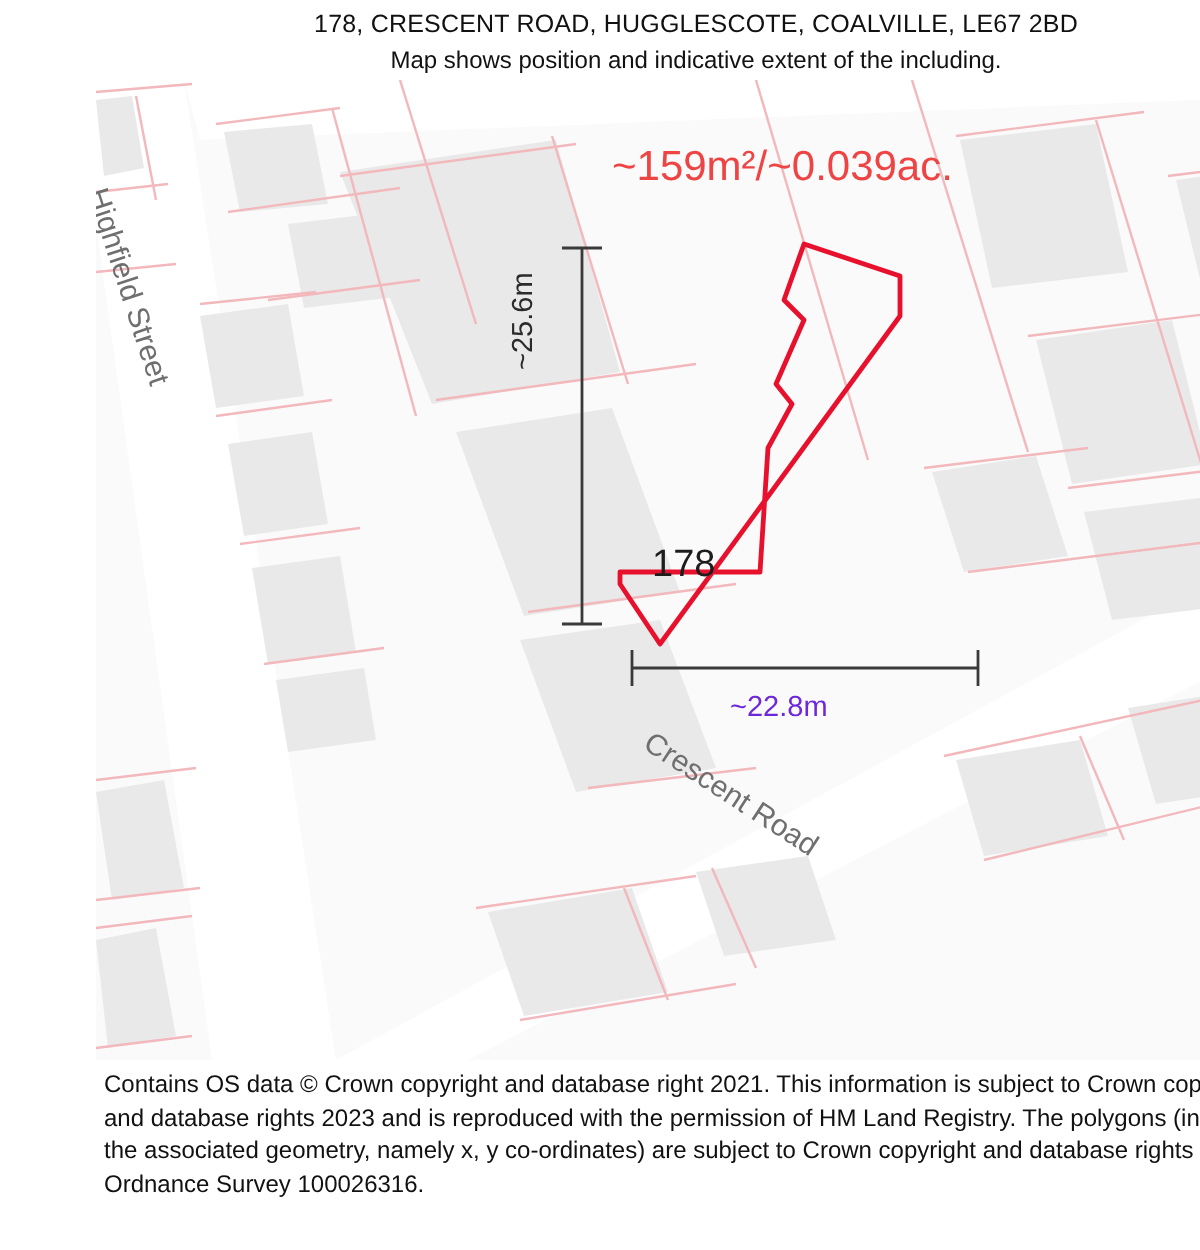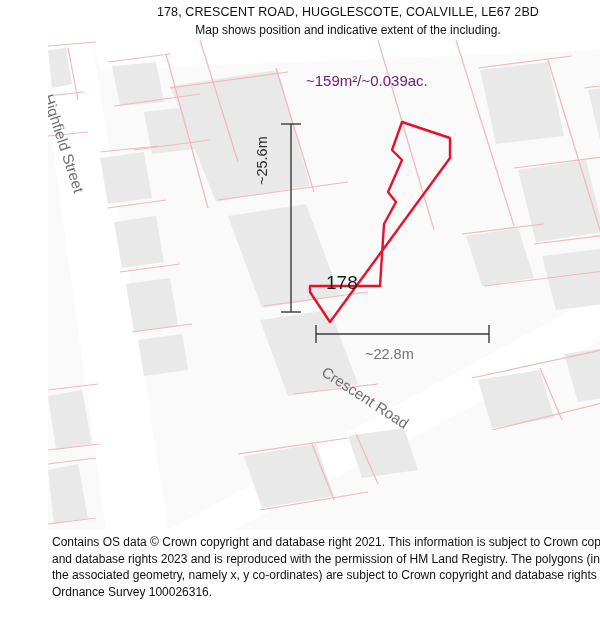--- a/index.html
+++ b/index.html
@@ -53,22 +53,22 @@
     overflow: hidden;
   }
   .map svg {
     display: block;
   }
   
   .area-label {
     position: absolute;
     left: 258px;
     top: 32px;
-    font-size: 15px;
-    color: #701a75;
+    font-size: 21px;
+    color: #ef4444;
     white-space: nowrap;
   }
   .house-number {
     position: absolute;
     left: 278px;
     top: 232px;
     font-size: 19px;
     color: #1d1d1d;
   }
   .dim-vert {
@@ -79,21 +79,21 @@
     color: #2b2b2b;
     transform: rotate(-90deg);
     transform-origin: left top;
     white-space: nowrap;
   }
   .dim-horiz {
     position: absolute;
     left: 317px;
     top: 306px;
     font-size: 14.5px;
-    color: #737373;
+    color: #6d28d9;
     white-space: nowrap;
   }
   .street-highfield {
     position: absolute;
     left: 8px;
     top: 52px;
     font-size: 15px;
     color: #6f6f6f;
     transform: rotate(72deg);
     transform-origin: left top;

